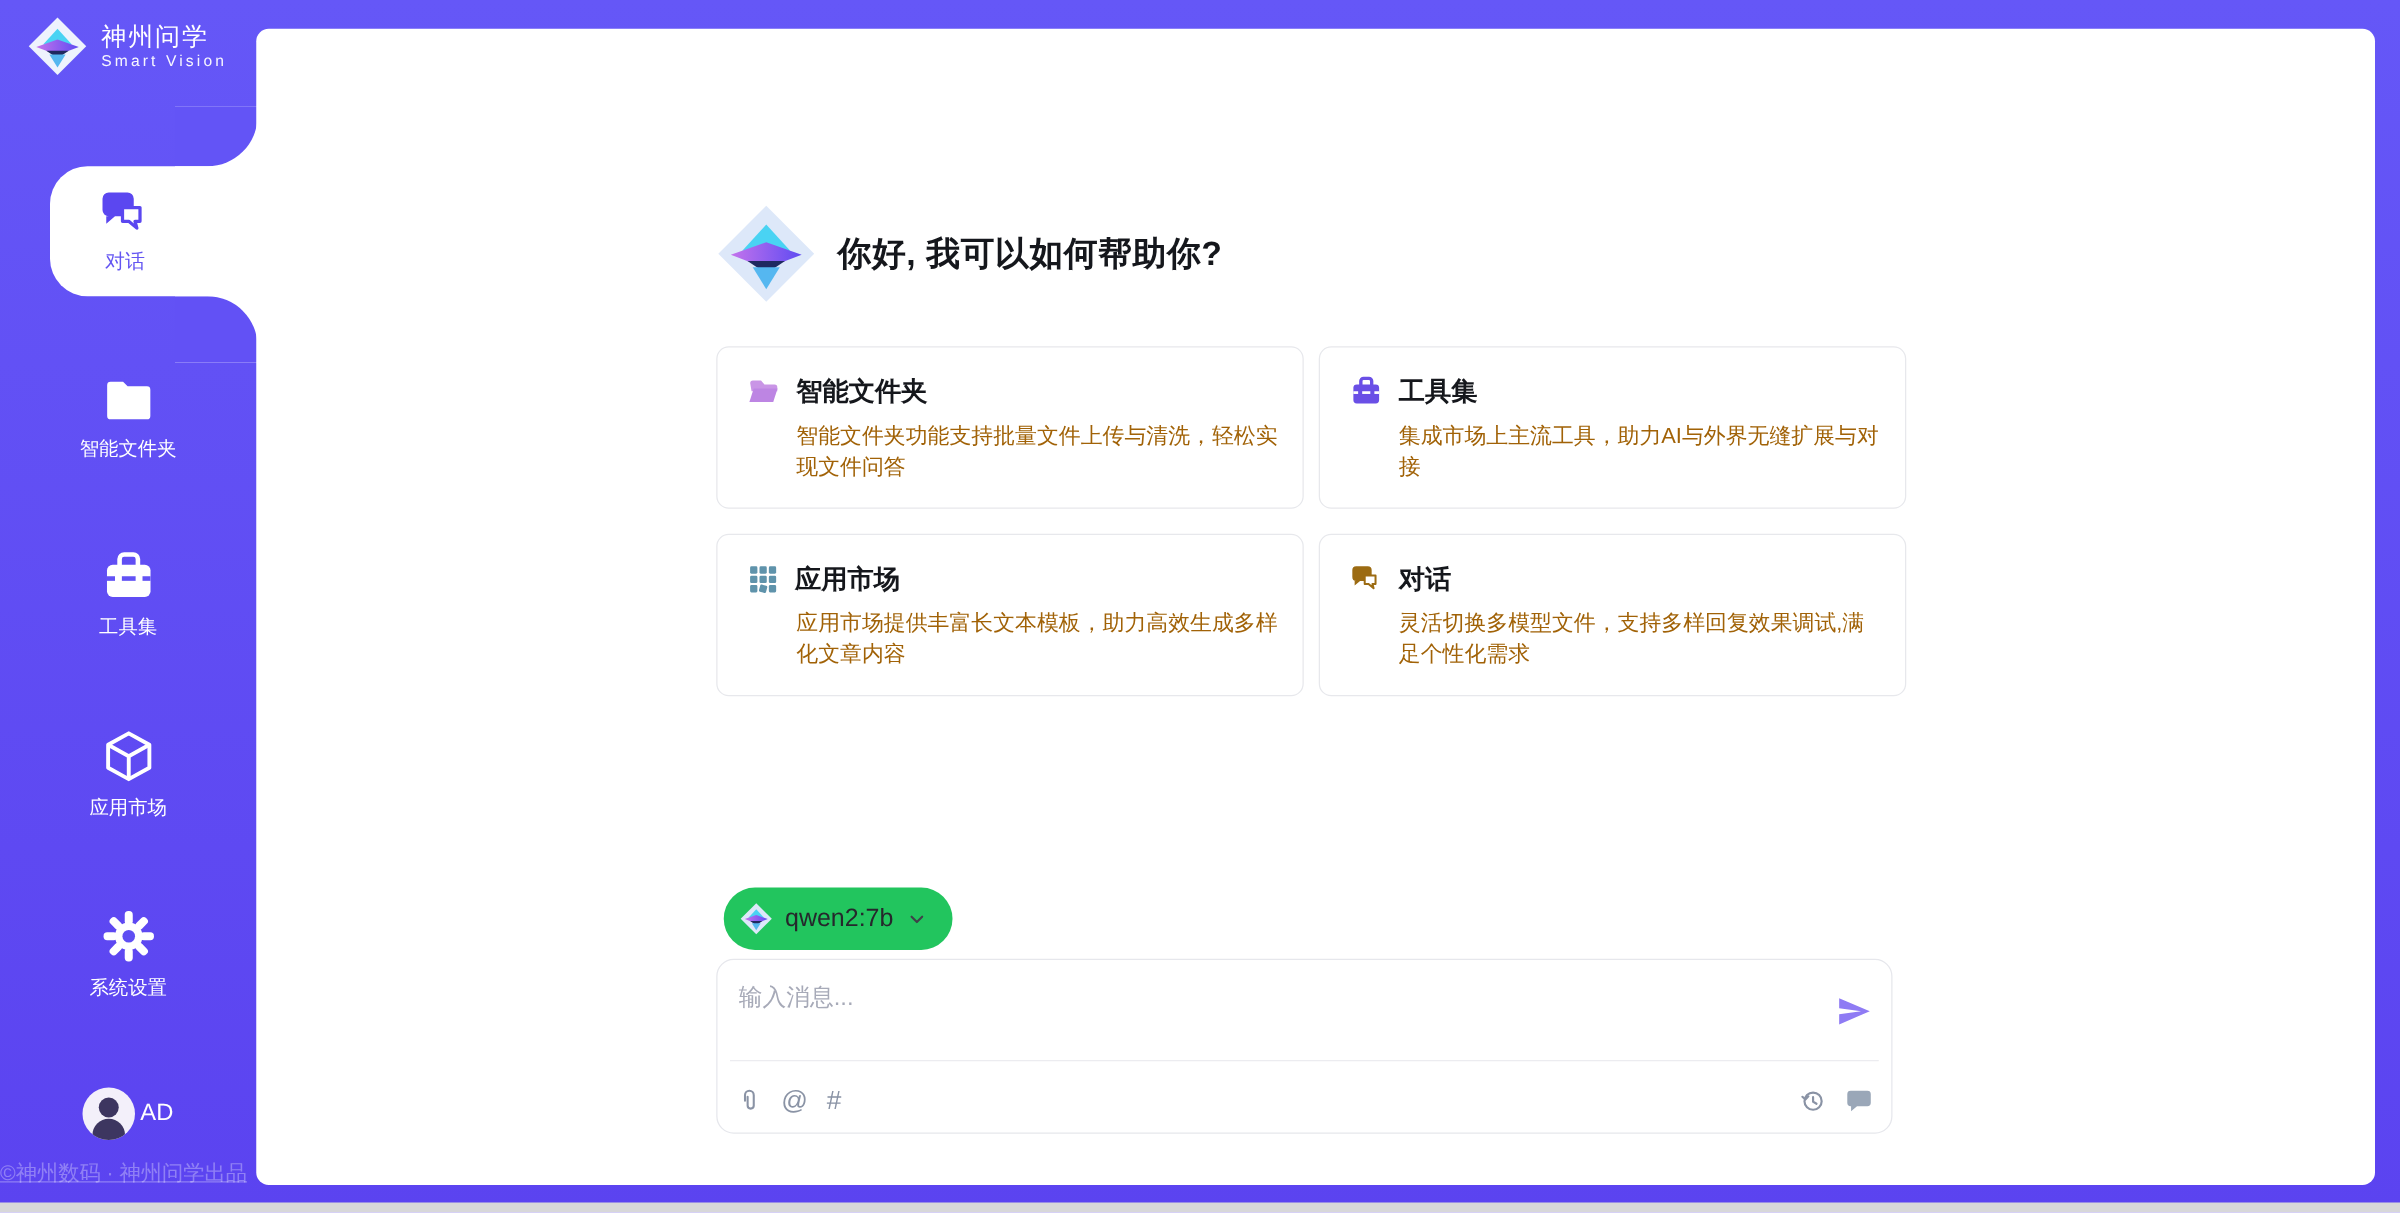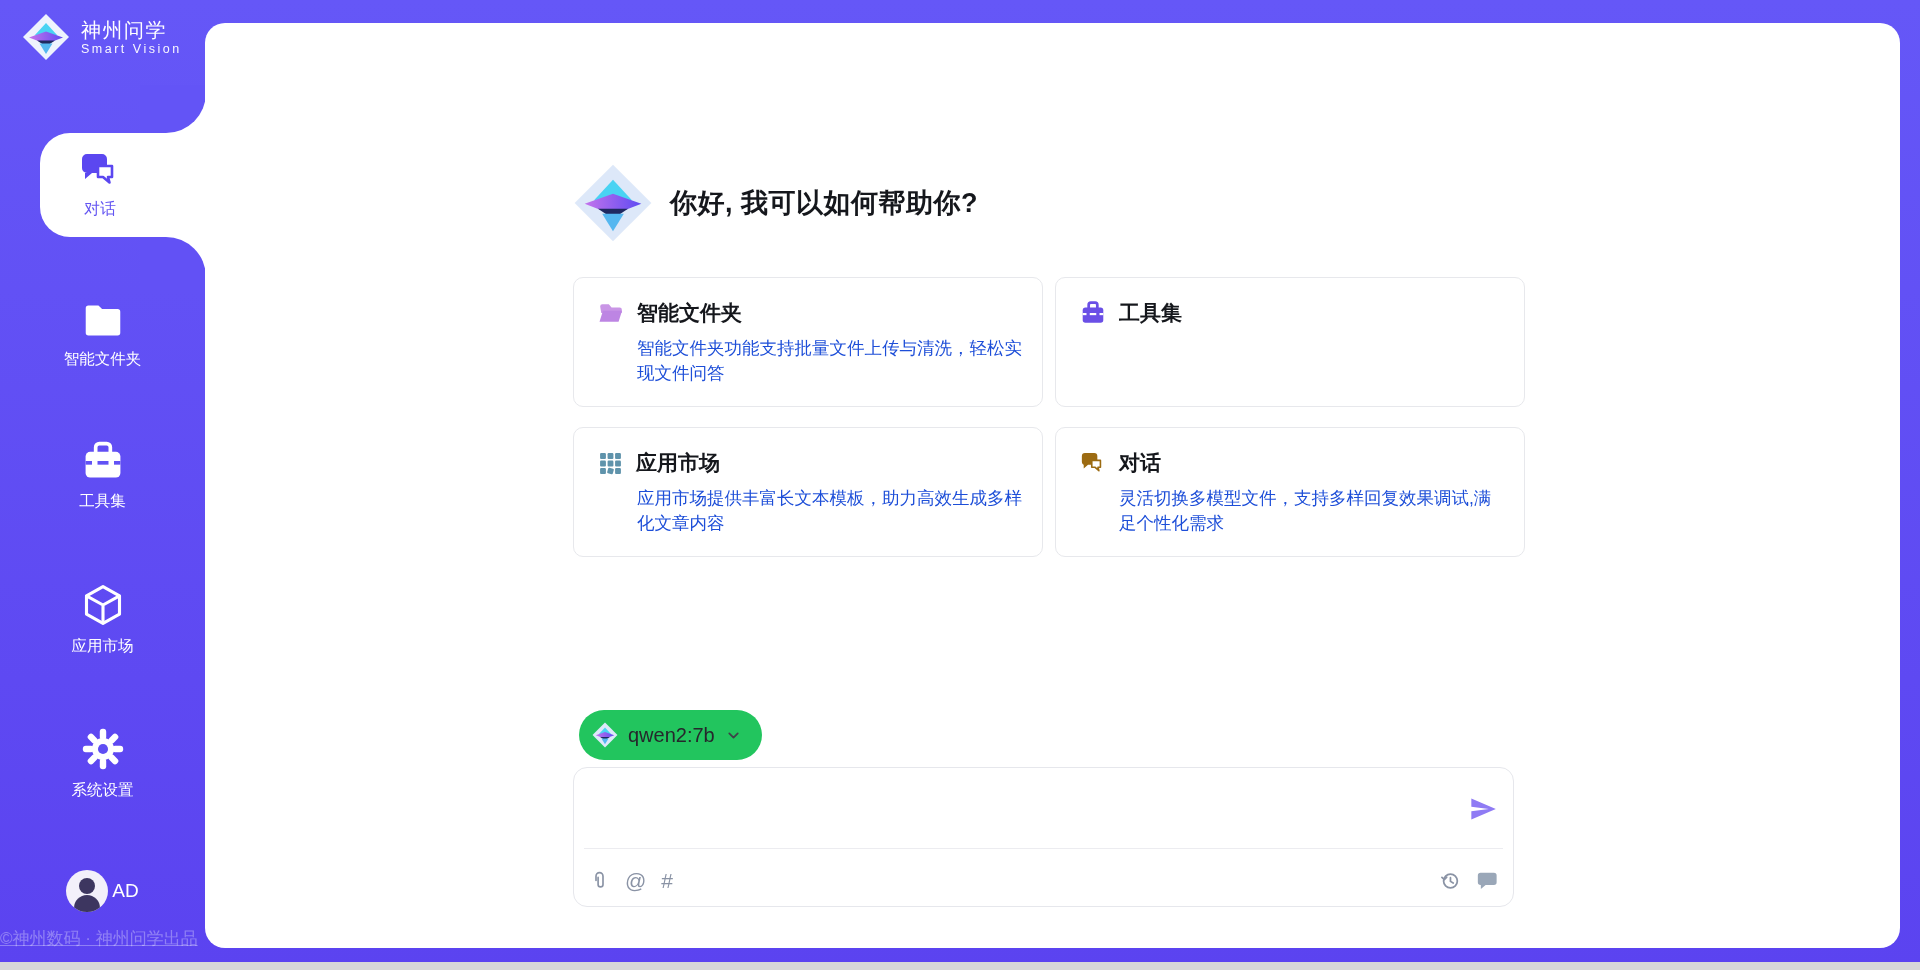--- a/index.html
+++ b/index.html
@@ -1,21 +1,21 @@
 <!DOCTYPE html>
 <html><head>
 <meta charset="utf-8">
 <style>
   html,body{margin:0;padding:0;}
   body{font-family:"Liberation Sans","DejaVu Sans",sans-serif;}
   .page{position:relative;width:1920px;height:970px;overflow:hidden;
         background:linear-gradient(180deg,#6557f7 0%,#5b43f0 100%);}
   
   .panel{position:absolute;left:205px;top:23px;width:1695px;height:925px;
-         background:#ffffff;border-radius:20px;}
+         background:#ffffff;border-radius:10px;}
   
   .sidebar{position:absolute;left:0;top:0;width:205px;height:970px;color:#fff;}
   .brand{position:absolute;left:22px;top:13px;display:flex;align-items:center;gap:11px;}
   .brand-name{font-size:20px;font-weight:400;letter-spacing:1.5px;line-height:1.15;}
   .brand-sub{font-size:12.5px;letter-spacing:2.5px;opacity:.95;}
   
   .tab-patch{position:absolute;left:140px;top:85px;width:70px;height:205px;background:#fff;}
   .fillet{position:absolute;left:140px;width:66px;}
   .fillet-top{top:85px;height:48px;background:#6354f6;border-bottom-right-radius:40px;}
   .fillet-bottom{top:237px;height:53px;background:#6251f5;border-top-right-radius:40px;}
@@ -37,21 +37,21 @@
   .bottom-strip{position:absolute;left:0;bottom:0;width:1920px;height:8px;background:#d7d7d9;}
   
   .greeting{position:absolute;left:368px;top:140px;display:flex;align-items:center;gap:17px;}
   .greeting h1{margin:0;font-size:27px;font-weight:700;color:#15171c;letter-spacing:.5px;}
   .cards{position:absolute;left:368px;top:254px;display:grid;
          grid-template-columns:470px 470px;column-gap:12px;row-gap:20px;}
   .card{box-sizing:border-box;height:130px;border:1px solid #e7e8ec;border-radius:10px;
         padding:21px 24px;background:#fff;cursor:pointer;}
   .card-head{display:flex;align-items:center;gap:13px;}
   .card-title{font-size:21px;font-weight:700;color:#15171c;}
-  .card-desc{margin:9px 0 0 39px;font-size:17.5px;line-height:1.45;color:#1d4ed8;width:386px;}
+  .card-desc{margin:9px 0 0 39px;font-size:17.5px;line-height:1.45;color:#a16207;width:386px;}
   .model-pill{position:absolute;left:374px;top:687px;height:50px;display:flex;align-items:center;
               gap:10px;background:#22c55e;border-radius:25px;padding:0 20px 0 13px;cursor:pointer;}
   .model-name{font-size:20px;color:#26272c;font-weight:500;}
   .composer{position:absolute;left:368px;top:744px;width:941px;height:140px;box-sizing:border-box;
             border:1.5px solid #e6e7ec;border-radius:14px;background:#fff;}
   .composer textarea{position:absolute;left:15px;top:15px;width:840px;height:56px;border:none;
             outline:none;resize:none;background:transparent;font-family:inherit;
             font-size:19px;color:#333;}
   .composer textarea::placeholder{color:#a7aab8;}
   .send-btn{position:absolute;right:14px;top:26px;width:32px;height:32px;border:none;
@@ -193,20 +193,21 @@
         <div class="card-head">
           <svg width="26" height="26" viewBox="0 0 48 44">
             <rect x="16" y="3" width="16" height="14" rx="4" fill="none" stroke="#6a4fe6" stroke-width="5"></rect>
             <rect x="5" y="12" width="38" height="28" rx="5" fill="#6a4fe6"></rect>
             <rect x="5" y="22" width="38" height="4" fill="#ffffff"></rect>
             <rect x="12" y="19" width="6" height="10" rx="2" fill="#6a4fe6"></rect>
             <rect x="30" y="19" width="6" height="10" rx="2" fill="#6a4fe6"></rect>
           </svg>
           <span class="card-title">工具集</span>
         </div>
+        <p class="card-desc">集成市场上主流工具，助力AI与外界无缝扩展与对接</p>
       </div>
 
       <div class="card">
         <div class="card-head">
           <svg width="25" height="25" viewBox="0 0 24 24">
             <g fill="#5f93ab">
               <rect x="2" y="2" width="5.6" height="5.6" rx="1"></rect>
                 <rect x="9.2" y="2" width="5.6" height="5.6" rx="1"></rect>
                 <rect x="16.4" y="2" width="5.6" height="5.6" rx="1"></rect>
               <rect x="2" y="9.2" width="5.6" height="5.6" rx="1"></rect>
@@ -243,20 +244,21 @@
         <polygon points="15,27.5 33,27.5 24,33.5" fill="#1f2960"></polygon>
         <polygon points="17.5,30.5 30.5,30.5 24,41" fill="#55b7f0"></polygon>
       </svg>
       <span class="model-name">qwen2:7b</span>
       <svg width="17" height="17" viewBox="0 0 24 24">
         <path d="M6 9l6 6 6-6" fill="none" stroke="#3f4148" stroke-width="2.4" stroke-linecap="round" stroke-linejoin="round"></path>
       </svg>
     </div>
 
     <div class="composer">
+      <textarea placeholder="输入消息..." style=""></textarea>
       <button class="send-btn">
         <svg width="28" height="28" viewBox="0 0 24 24">
           <path d="M2 21l21-9L2 3v7l15 2-15 2z" fill="#8f7bf4"></path>
         </svg>
       </button>
       <div class="divider"></div>
       <div class="composer-toolbar">
         <div class="tool-group">
           <button class="tool-btn">
             <svg width="21" height="23" viewBox="0 0 24 24">

